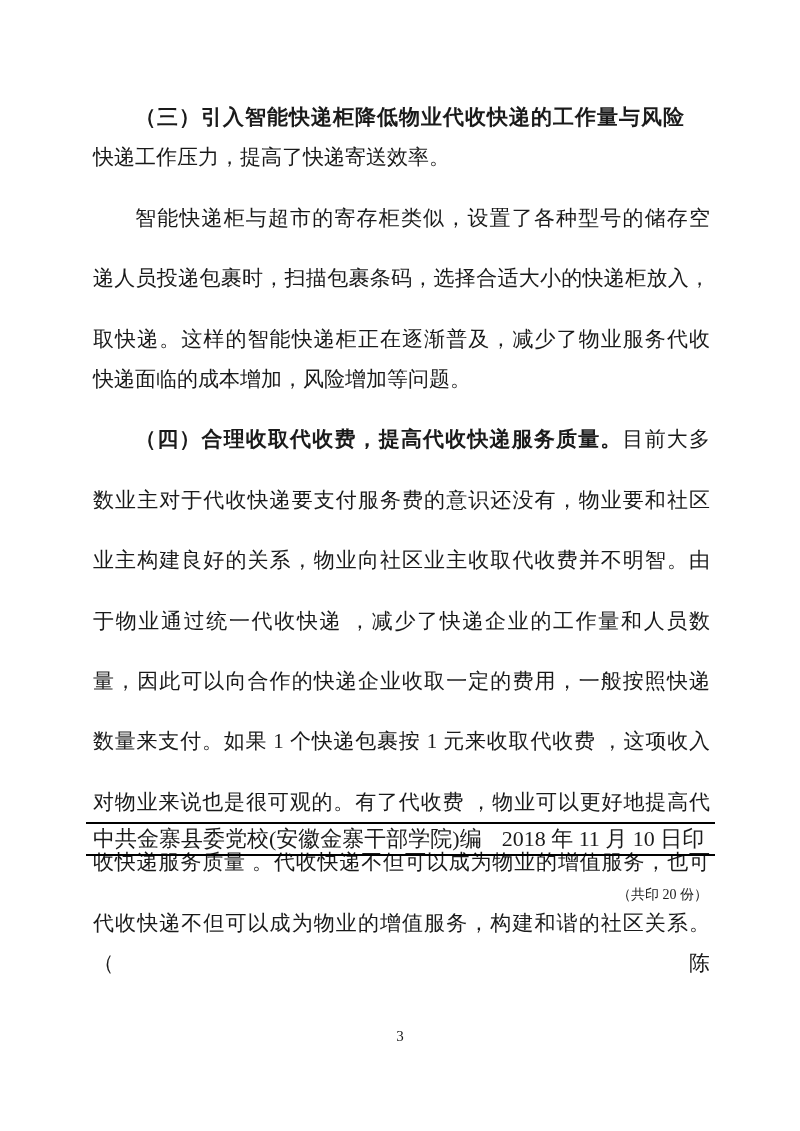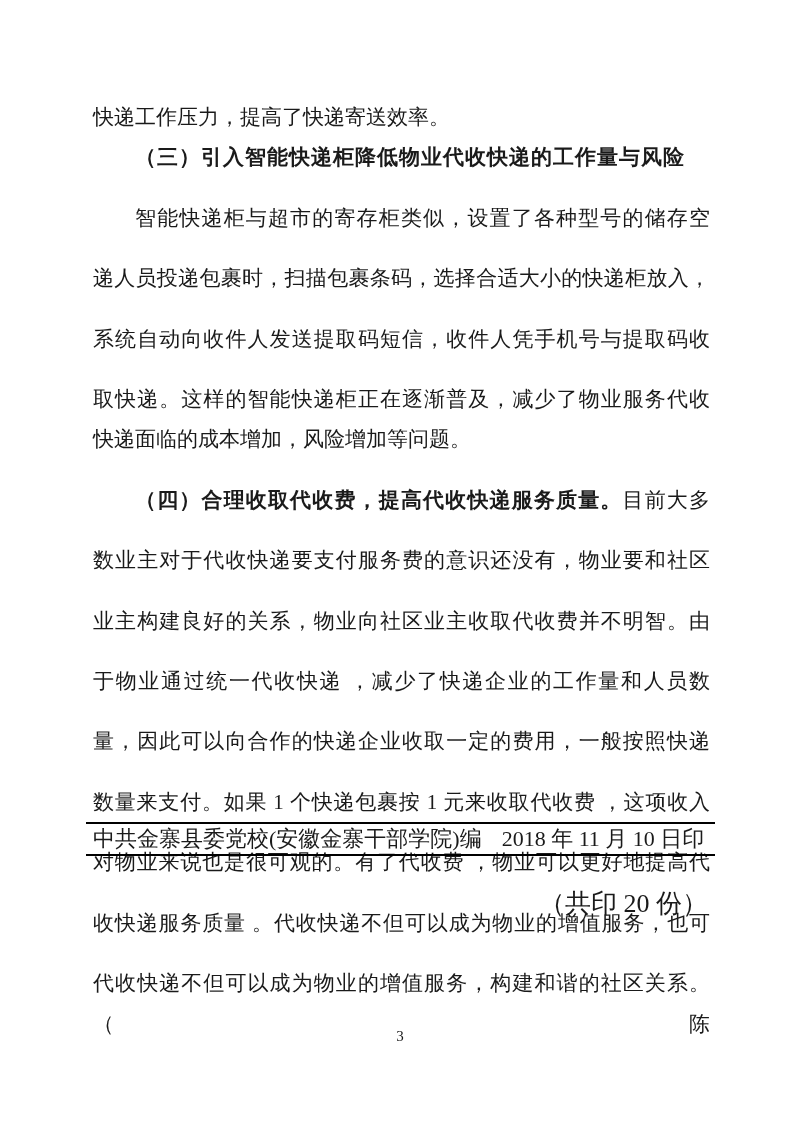--- a/index.html
+++ b/index.html
@@ -58,42 +58,41 @@
   }
   .imprint-publisher {
     margin-left: 7px;
   }
   .imprint-date {
   }
   .copies-note {
     position: absolute;
     top: 886px;
     right: 92px;
-    font-size: 26px;
+    font-size: 14px;
   }
   .page-num {
     position: absolute;
     top: 1028px;
     left: 0;
     width: 800px;
     text-align: center;
     font-size: 15px;
   }
 </style>
 </head>
 <body>
 
 <div class="page">
 
   <div class="doc-body" id="doc-body">
+      <div class="line indent heading"><span class="bold">（三）引入智能快递柜降低物业代收快递的工作量与风险</span></div>
       <div class="line"><span>快递工作压力，提高了快递寄送效率。</span></div>
-      <div class="line indent heading"><span class="bold">（三）引入智能快递柜降低物业代收快递的工作量与风险</span></div>
       <div class="line fill indent"><span>智能快递柜与超市的寄存柜类似，设置了各种型号的储存空</span></div>
       <div class="line fill"><span>递人员投递包裹时，扫描包裹条码，选择合适大小的快递柜放入，</span></div>
-      <div class="line fill"><span>系统自动向收件人发送提取码短信，收件人凭手机号与提取码收</span></div>
       <div class="line fill"><span>取快递。这样的智能快递柜正在逐渐普及，减少了物业服务代收</span></div>
       <div class="line"><span>快递面临的成本增加，风险增加等问题。</span></div>
       <div class="line fill indent"><span class="bold">（四）合理收取代收费，提高代收快递服务质量。</span><span>目前大多</span></div>
       <div class="line fill"><span>数业主对于代收快递要支付服务费的意识还没有，物业要和社区</span></div>
       <div class="line fill"><span>业主构建良好的关系，物业向社区业主收取代收费并不明智。由</span></div>
       <div class="line fill"><span>于物业通过统一代收快递 ，减少了快递企业的工作量和人员数</span></div>
       <div class="line fill"><span>量，因此可以向合作的快递企业收取一定的费用，一般按照快递</span></div>
       <div class="line fill"><span>数量来支付。如果 1 个快递包裹按 1 元来收取代收费 ，这项收入</span></div>
       <div class="line fill"><span>对物业来说也是很可观的。有了代收费 ，物业可以更好地提高代</span></div>
       <div class="line fill"><span>收快递服务质量 。代收快递不但可以成为物业的增值服务，也可</span></div>

